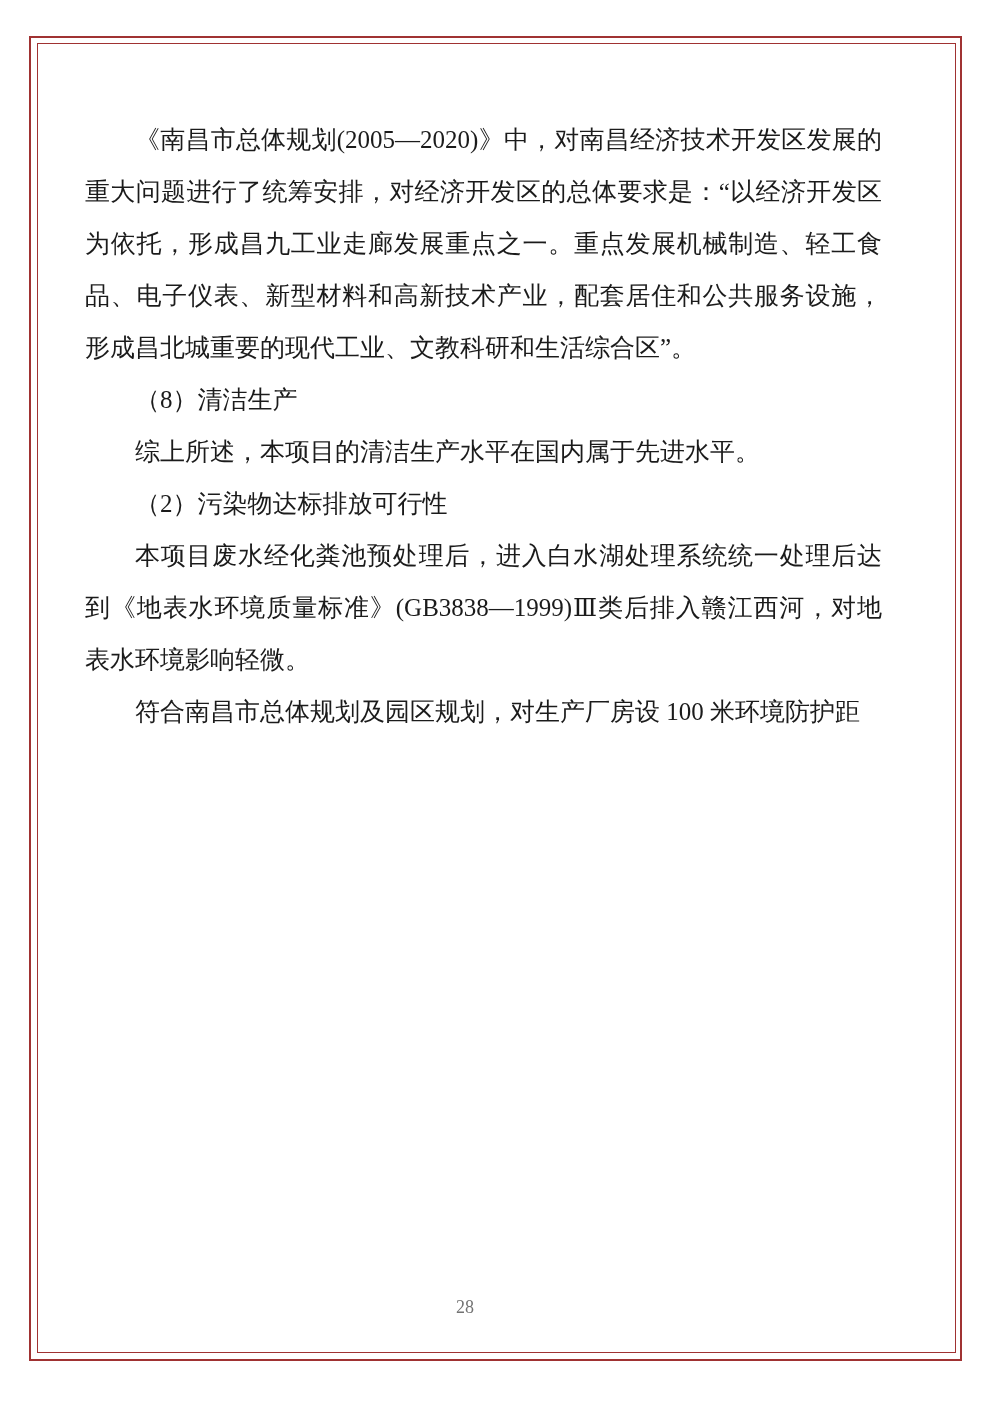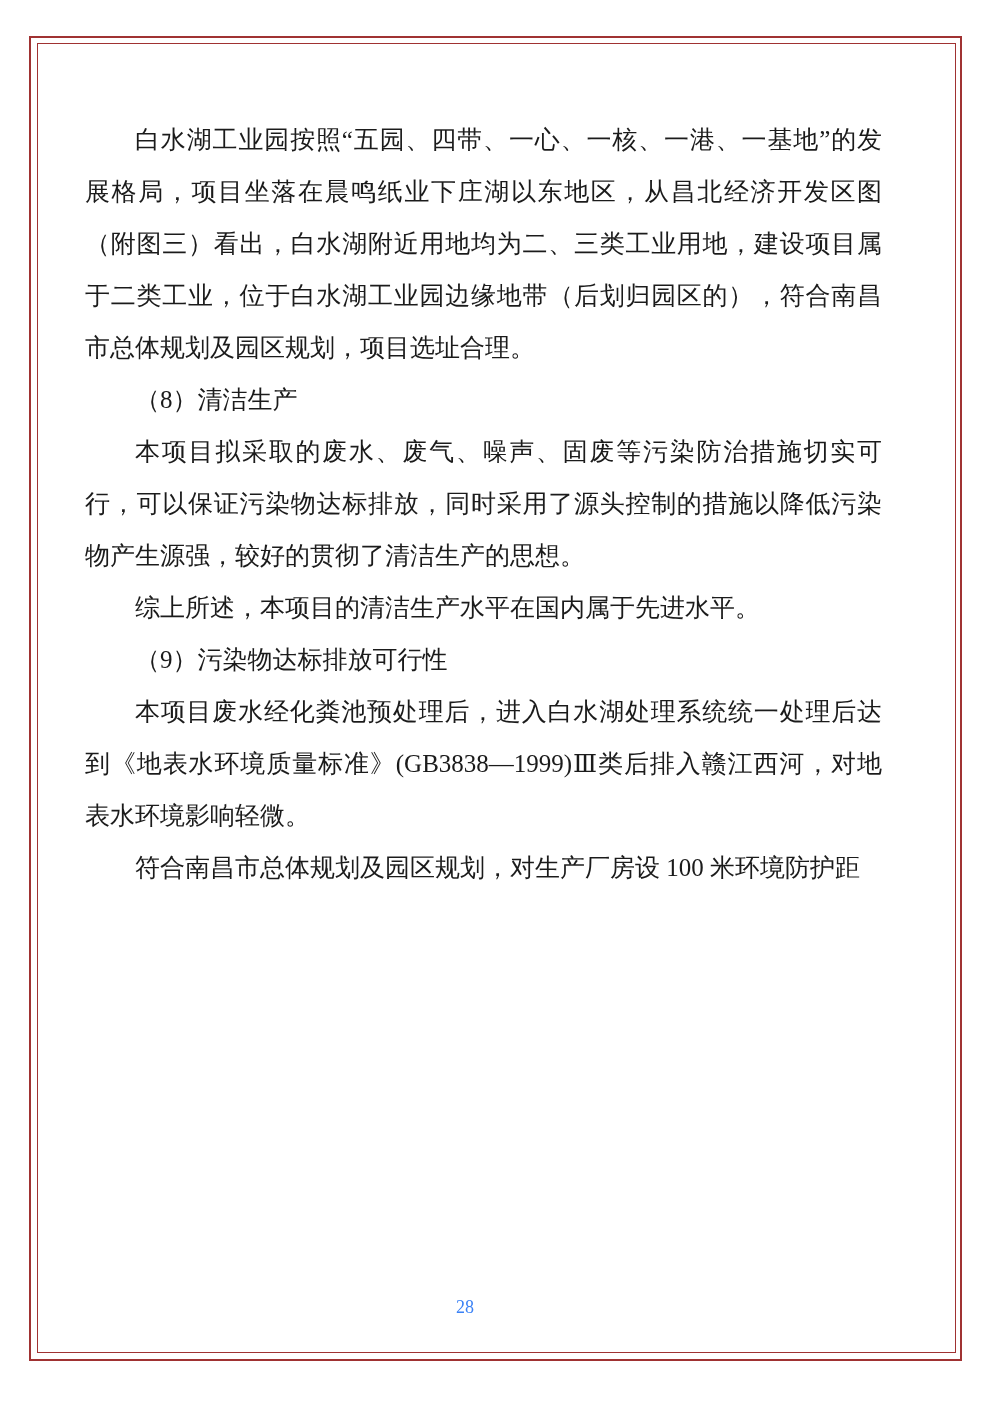--- a/index.html
+++ b/index.html
@@ -58,34 +58,33 @@
     word-break: break-all;
   }
   .page-number {
     position: absolute;
     left: 85px;
     top: 1296px;
     width: 760px;
     text-align: center;
     font-size: 18px;
     line-height: 22px;
-    color: #3b82f6;
+    color: #737373;
   }
 </style>
 </head>
 <body>
 
 <div class="page">
   <div class="border-outer"></div>
   <div class="border-inner"></div>
 
   <div class="content">
-      <p class="para">白水湖工业园按照“五园、四带、一心、一核、一港、一基地”的发展格局，项目坐落在晨鸣纸业下庄湖以东地区，从昌北经济开发区图（附图三）看出，白水湖附近用地均为二、三类工业用地，建设项目属于二类工业，位于白水湖工业园边缘地带（后划归园区的），符合南昌市总体规划及园区规划，项目选址合理。</p>
+      <p class="para">《南昌市总体规划(2005—2020)》中，对南昌经济技术开发区发展的重大问题进行了统筹安排，对经济开发区的总体要求是：“以经济开发区为依托，形成昌九工业走廊发展重点之一。重点发展机械制造、轻工食品、电子仪表、新型材料和高新技术产业，配套居住和公共服务设施，形成昌北城重要的现代工业、文教科研和生活综合区”。</p>
       <p class="para">（8）清洁生产</p>
-      <p class="para">本项目拟采取的废水、废气、噪声、固废等污染防治措施切实可行，可以保证污染物达标排放，同时采用了源头控制的措施以降低污染物产生源强，较好的贯彻了清洁生产的思想。</p>
       <p class="para">综上所述，本项目的清洁生产水平在国内属于先进水平。</p>
-      <p class="para">（9）污染物达标排放可行性</p>
+      <p class="para">（2）污染物达标排放可行性</p>
       <p class="para">本项目废水经化粪池预处理后，进入白水湖处理系统统一处理后达到《地表水环境质量标准》(GB3838—1999)Ⅲ类后排入赣江西河，对地表水环境影响轻微。</p>
       <p class="para">符合南昌市总体规划及园区规划，对生产厂房设 100 米环境防护距</p>
     </div>
 
   <div class="page-number">28</div>
 </div>
 
 </body></html>

